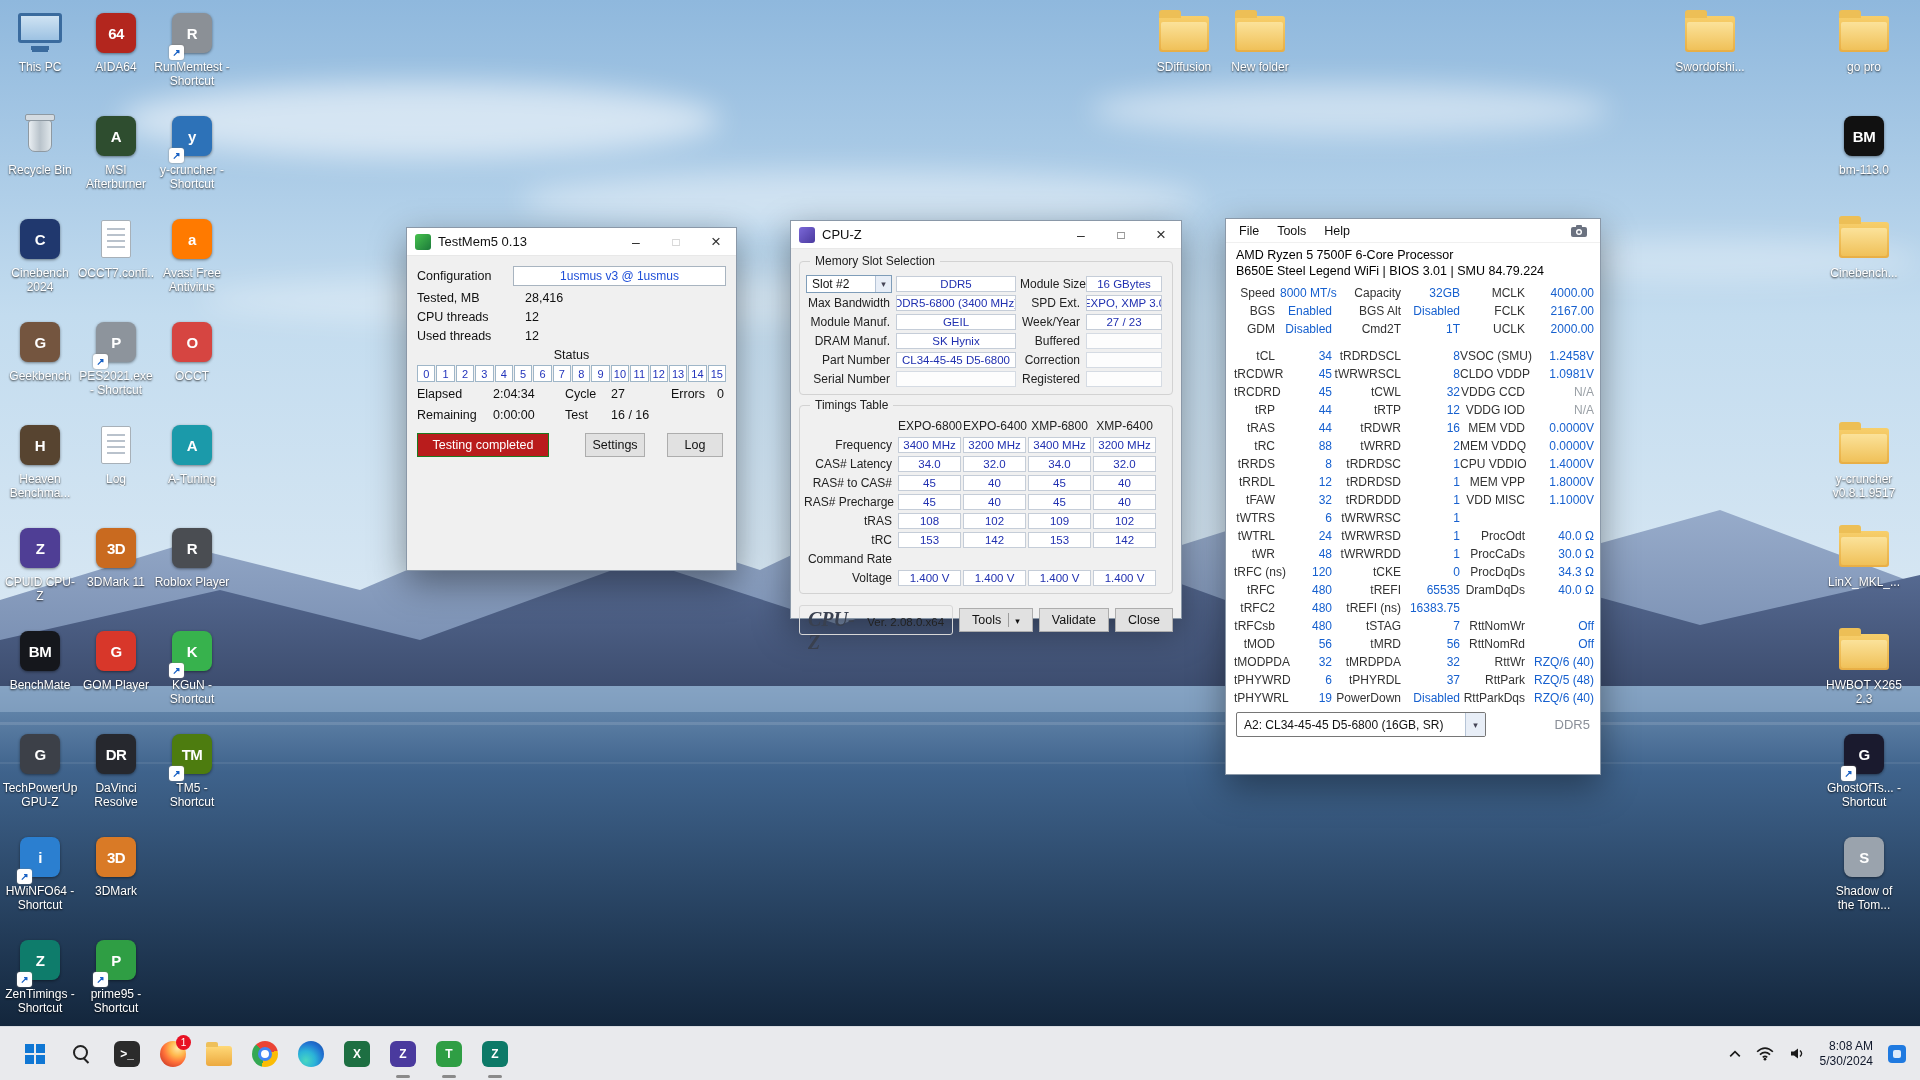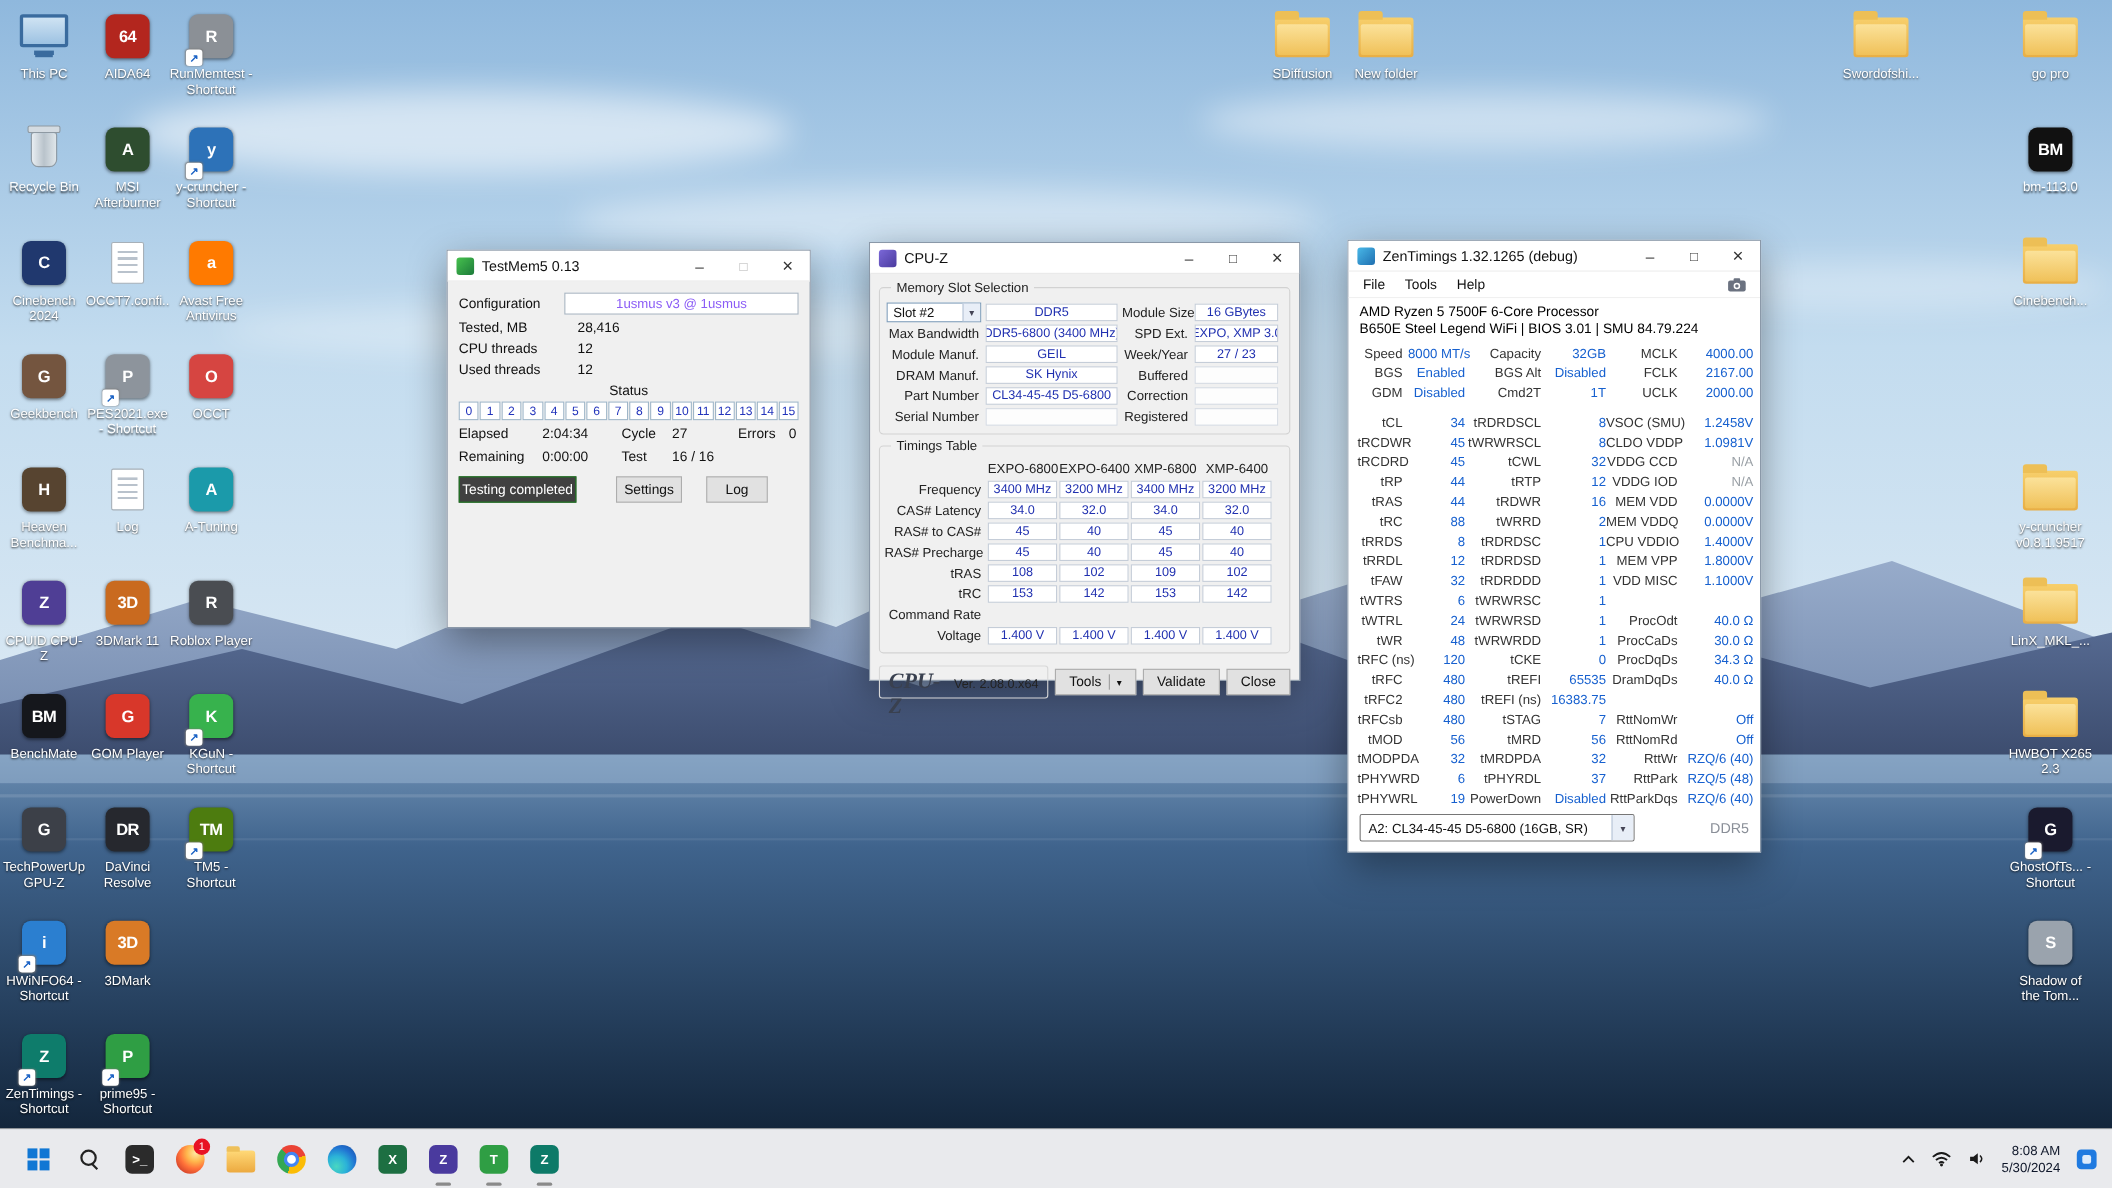--- a/index.html
+++ b/index.html
@@ -39,31 +39,31 @@
 .tm5-ico{background:linear-gradient(135deg,#47c24e,#1c7a3a)}
 .cz-ico{background:linear-gradient(135deg,#7b68d8,#4a3a9e)}
 .zt-ico{background:linear-gradient(135deg,#49b8e8,#1f6fb0)}
 .btn{height:24px;display:inline-flex;align-items:center;justify-content:center;font-size:12.5px;background:#e1e1e1;border:1px solid #adadad;color:#111;padding:0 12px;white-space:nowrap}
 .na{color:#9aa0a6 !important}
 
 .tm5{left:406px;top:227px;width:331px;height:344px}
 .tm5-body{padding:8px 10px 10px;display:flex;flex-direction:column;height:calc(100% - 28px)}
 .tm5-cfg{display:grid;grid-template-columns:96px 1fr;align-items:center;height:24px}
 .lab{font-size:12.5px;color:#111;white-space:nowrap}
-.cfg-field{height:20px;border:1px solid #a8b4c0;background:#fff;display:flex;align-items:center;justify-content:center;font-size:12px;color:#8b5cf6;overflow:hidden;white-space:nowrap}
+.cfg-field{height:20px;border:1px solid #a8b4c0;background:#fff;display:flex;align-items:center;justify-content:center;font-size:12px;color:#1d4ed8;overflow:hidden;white-space:nowrap}
 .tm5-kv{display:grid;grid-template-columns:108px 1fr;align-items:center;height:19px}
 .tm5-kv .val{font-size:12.5px;color:#111}
 .tm5-statuslab{text-align:center;font-size:12.5px;color:#111;margin-top:3px}
 .tm5-boxes{display:flex;gap:1px;margin-top:3px}
 .tbox{flex:1;height:17px;border:1px solid #9fb6c8;background:#fff;color:#2233bb;font-size:11px;display:flex;align-items:center;justify-content:center;overflow:hidden}
 .tm5-srow{display:grid;grid-template-columns:76px 72px 46px 60px 46px 1fr;align-items:center;height:19px;margin-top:2px}
 .tm5-srow span{font-size:12.5px;color:#111;white-space:nowrap}
 .tm5-srow .right{text-align:right;padding-right:8px}
 .tm5-btnrow{display:flex;align-items:center;margin-top:9px}
-.btn-green{background:#404040;border-color:#1d7a20;color:#fff;width:107px}
+.btn-green{background:#b91c1c;border-color:#1d7a20;color:#fff;width:132px}
 .btn-settings{width:60px;margin-left:36px}
 .btn-log{width:56px;margin-left:22px}
 .tm5-log{flex:1;margin-top:9px;background:#fff;border:1px solid #98a6b3;padding:3px 6px;font-size:12px;color:#111;line-height:16px;overflow:hidden}
 
 .cpuz{left:790px;top:220px;width:392px;height:399px}
 .cz-tabs{display:flex;padding:5px 6px 0;border-bottom:1px solid #cfcfcf;height:26px}
 .tab{padding:3px 9px 2px;font-size:12.5px;color:#111;border:1px solid #d5d5d5;border-bottom:none;background:#ececec;border-radius:3px 3px 0 0;margin-right:1px;white-space:nowrap}
 .tab.active{background:#f7f7f7;border-color:#b5b5b5;position:relative;top:0;font-weight:bold}
 .groupbox{position:relative;border:1px solid #d2d2d2;border-radius:4px;background:#f0f0f0}
 .gb-title{position:absolute;top:-8px;left:10px;background:#f0f0f0;padding:0 5px;font-size:12px;color:#222;white-space:nowrap}
@@ -831,29 +831,20 @@
       <span class="btn cz-tools">
           <span>Tools</span>
           <span class="dd"></span>
         </span>
       <span class="btn">Validate</span>
       <span class="btn">Close</span>
     </div>
   </section>
 
   <section class="window zen">
-    <header class="titlebar">
-      <span class="app-ico zt-ico"></span>
-      <span class="tb-title">ZenTimings 1.32.1265 (debug)</span>
-      <span class="tb-btns">
-        <span class="tb-btn b-min"></span>
-        <span class="tb-btn b-max"></span>
-        <span class="tb-btn b-close"></span>
-      </span>
-    </header>
     <div class="zt-body">
       <div class="menubar">
         <span class="menu-item">File</span>
         <span class="menu-item">Tools</span>
         <span class="menu-item">Help</span>
         <span class="cam-btn">
           <svg width="18" height="14" viewBox="0 0 18 14">
               <rect x="1" y="3" width="16" height="10" rx="2" fill="#6b7280"></rect>
               <rect x="6" y="1" width="6" height="3" rx="1" fill="#6b7280"></rect>
               <circle cx="9" cy="8" r="3" fill="#fff"></circle>

